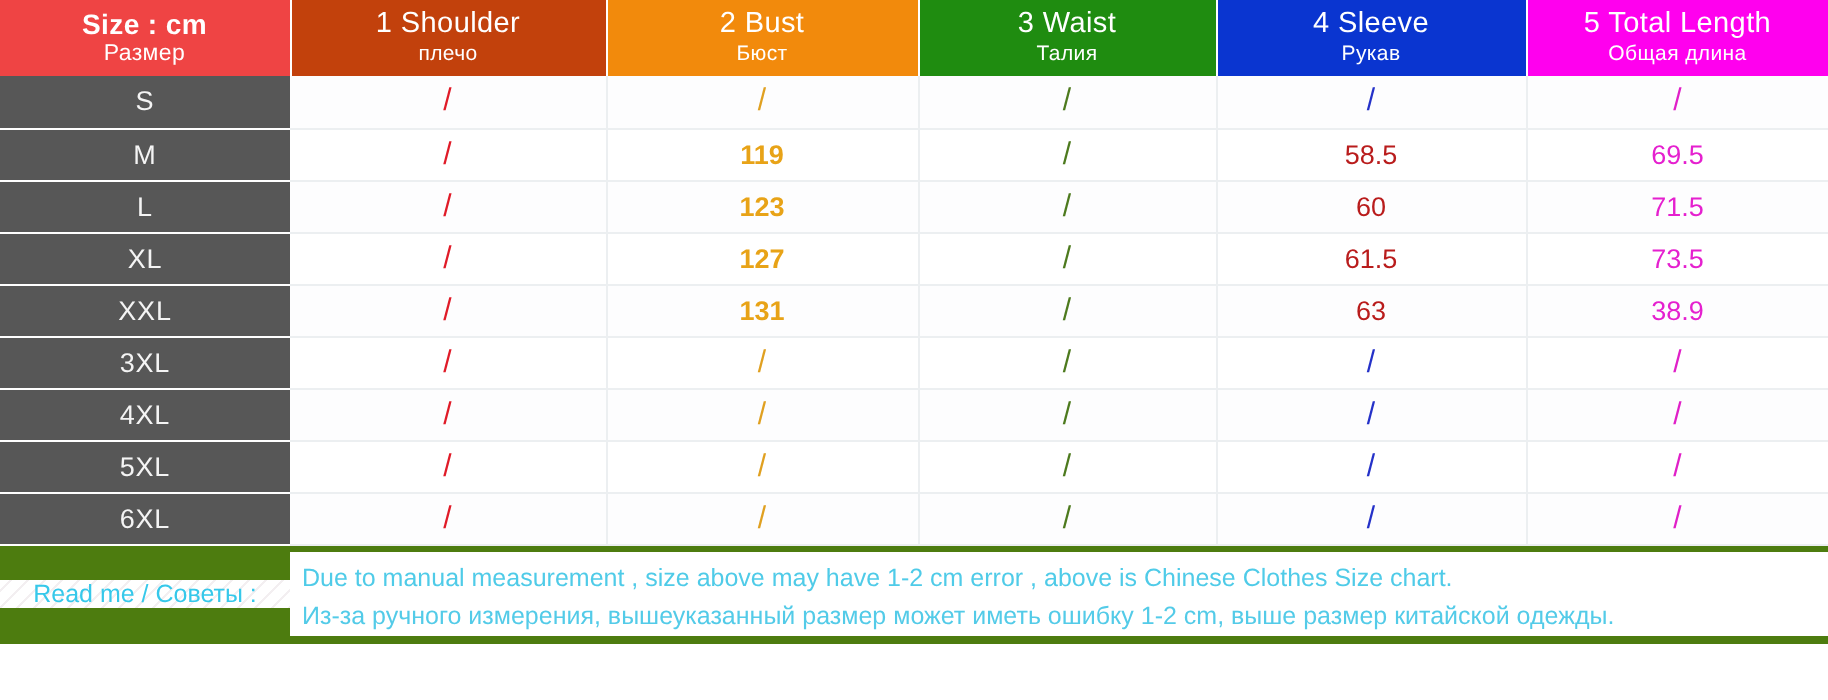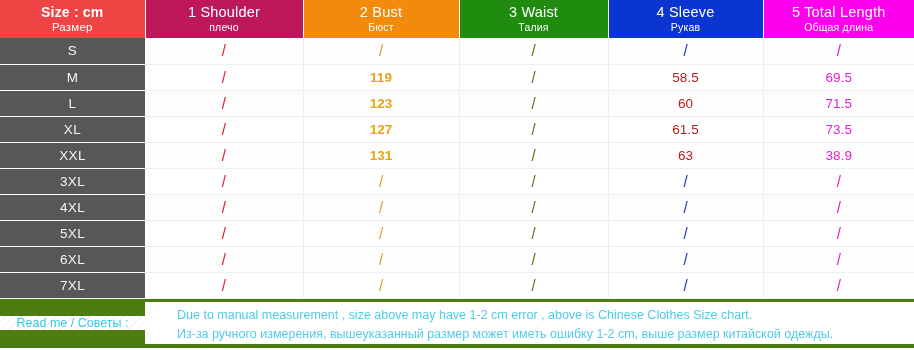--- a/index.html
+++ b/index.html
@@ -51,21 +51,21 @@
   }
   th .h-ru {
     display: block;
     font-size: 10.5px;
     line-height: 13px;
     letter-spacing: 0.2px;
   }
   th.h-size { background: #ef4444; }
   th.h-size .h-en { font-size: 14px; font-weight: bold; }
   th.h-size .h-ru { font-size: 11.5px; }
-  th.h-shoulder { background: #be185d; }
+  th.h-shoulder { background: #c2410c; }
   th.h-bust     { background: #f28a0c; }
   th.h-waist    { background: #1f8c10; }
   th.h-sleeve   { background: #0a35d0; }
   th.h-total    { background: #ff00ee; }
 
   
   tr.data-row { height: 26px; }
   tr.data-row td {
     padding: 0;
     margin: 0;
@@ -136,21 +136,20 @@
     background: #ffffff;
     display: flex;
     flex-direction: column;
     justify-content: center;
   }
   .note-line {
     color: #4fcbe8;
     font-size: 12.5px;
     line-height: 19px;
     white-space: nowrap;
-    margin-left: 26px;
   }
   .note-line.ru { color: #53cbe8; }
   .tail-fill {
     width: 914px;
     height: 10px;
     background: #ffffff;
   }
 </style>
 </head>
 <body>
@@ -260,28 +259,20 @@
           <td class="cell-val col-tl"><span class="v slash">/</span></td>
         </tr>
         <tr class="data-row">
           <td class="cell-size">6XL</td>
           <td class="cell-val col-sh"><span class="v slash">/</span></td>
           <td class="cell-val col-bu"><span class="v slash">/</span></td>
           <td class="cell-val col-wa"><span class="v slash">/</span></td>
           <td class="cell-val col-sl"><span class="v slash">/</span></td>
           <td class="cell-val col-tl"><span class="v slash">/</span></td>
         </tr>
-        <tr class="data-row">
-          <td class="cell-size">7XL</td>
-          <td class="cell-val col-sh"><span class="v slash">/</span></td>
-          <td class="cell-val col-bu"><span class="v slash">/</span></td>
-          <td class="cell-val col-wa"><span class="v slash">/</span></td>
-          <td class="cell-val col-sl"><span class="v slash">/</span></td>
-          <td class="cell-val col-tl"><span class="v slash">/</span></td>
-        </tr>
       </tbody>
   </table>
 
   <div class="note-band">
     <div class="note-label">Read me / Советы :</div>
     <div class="note-body">
       <div class="note-line en">Due to manual measurement , size above may have 1-2 cm error , above is Chinese Clothes Size chart.</div>
       <div class="note-line ru">Из-за ручного измерения, вышеуказанный размер может иметь ошибку 1-2 cm, выше размер китайской одежды.</div>
     </div>
   </div>

